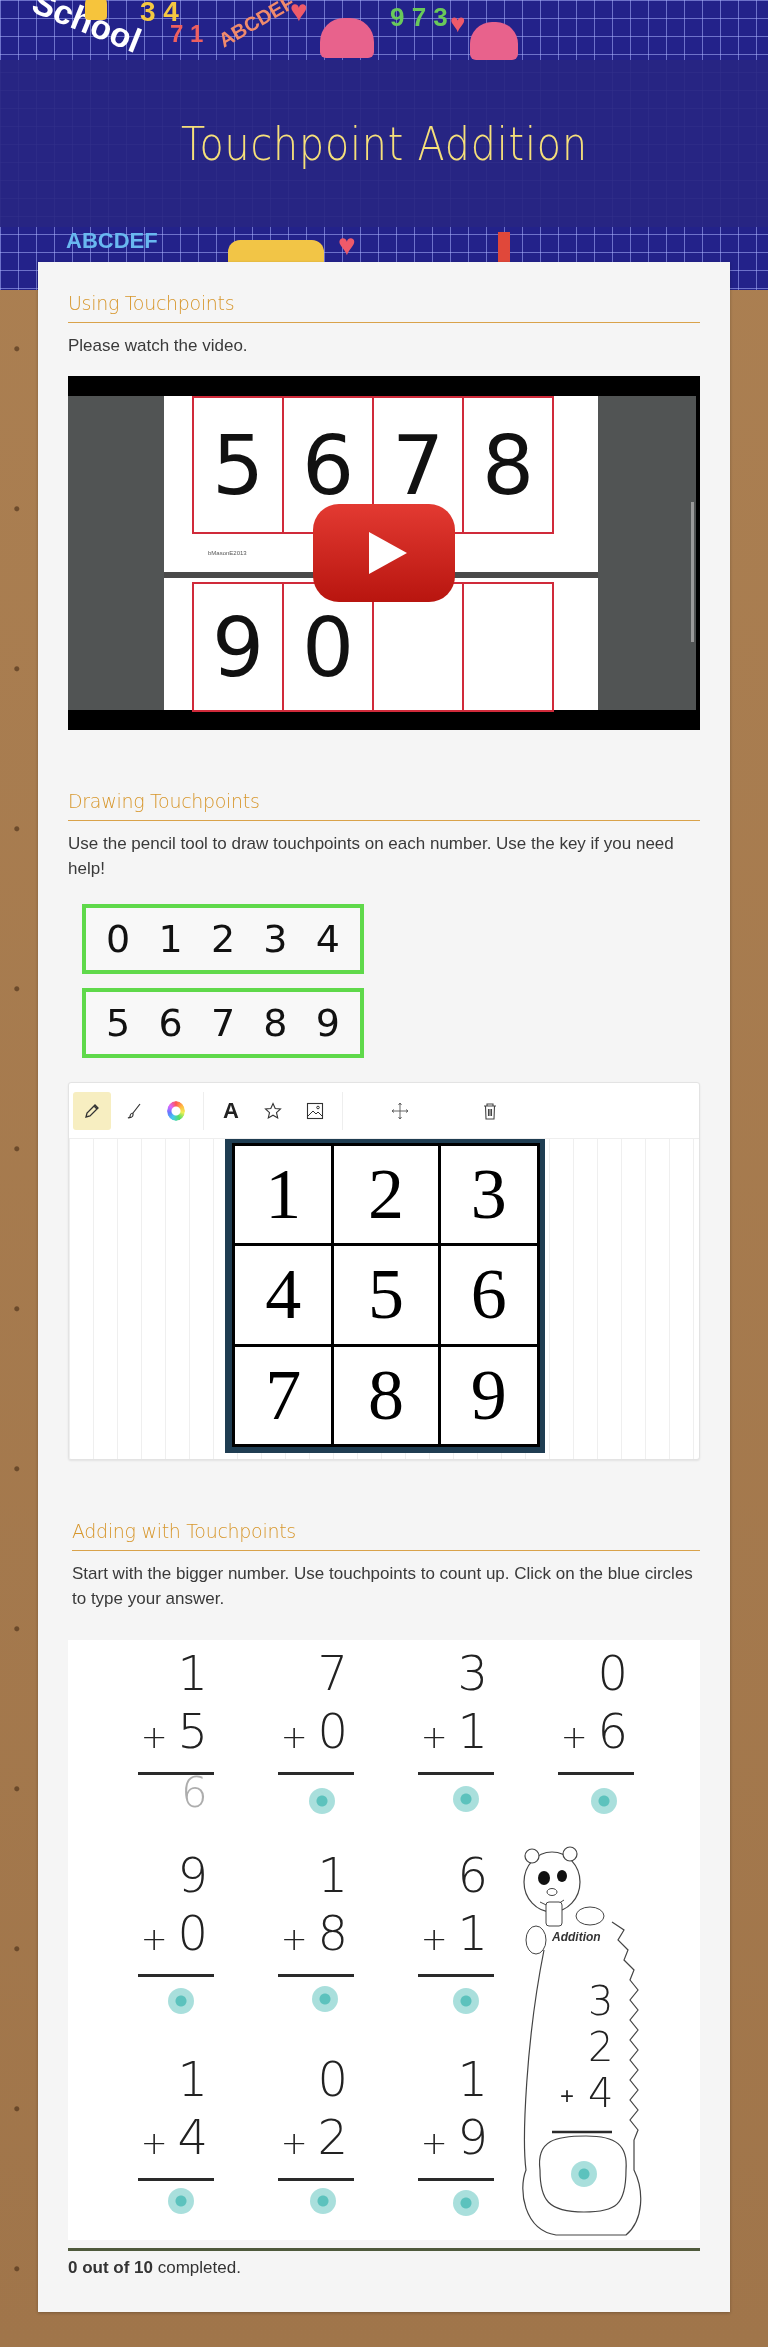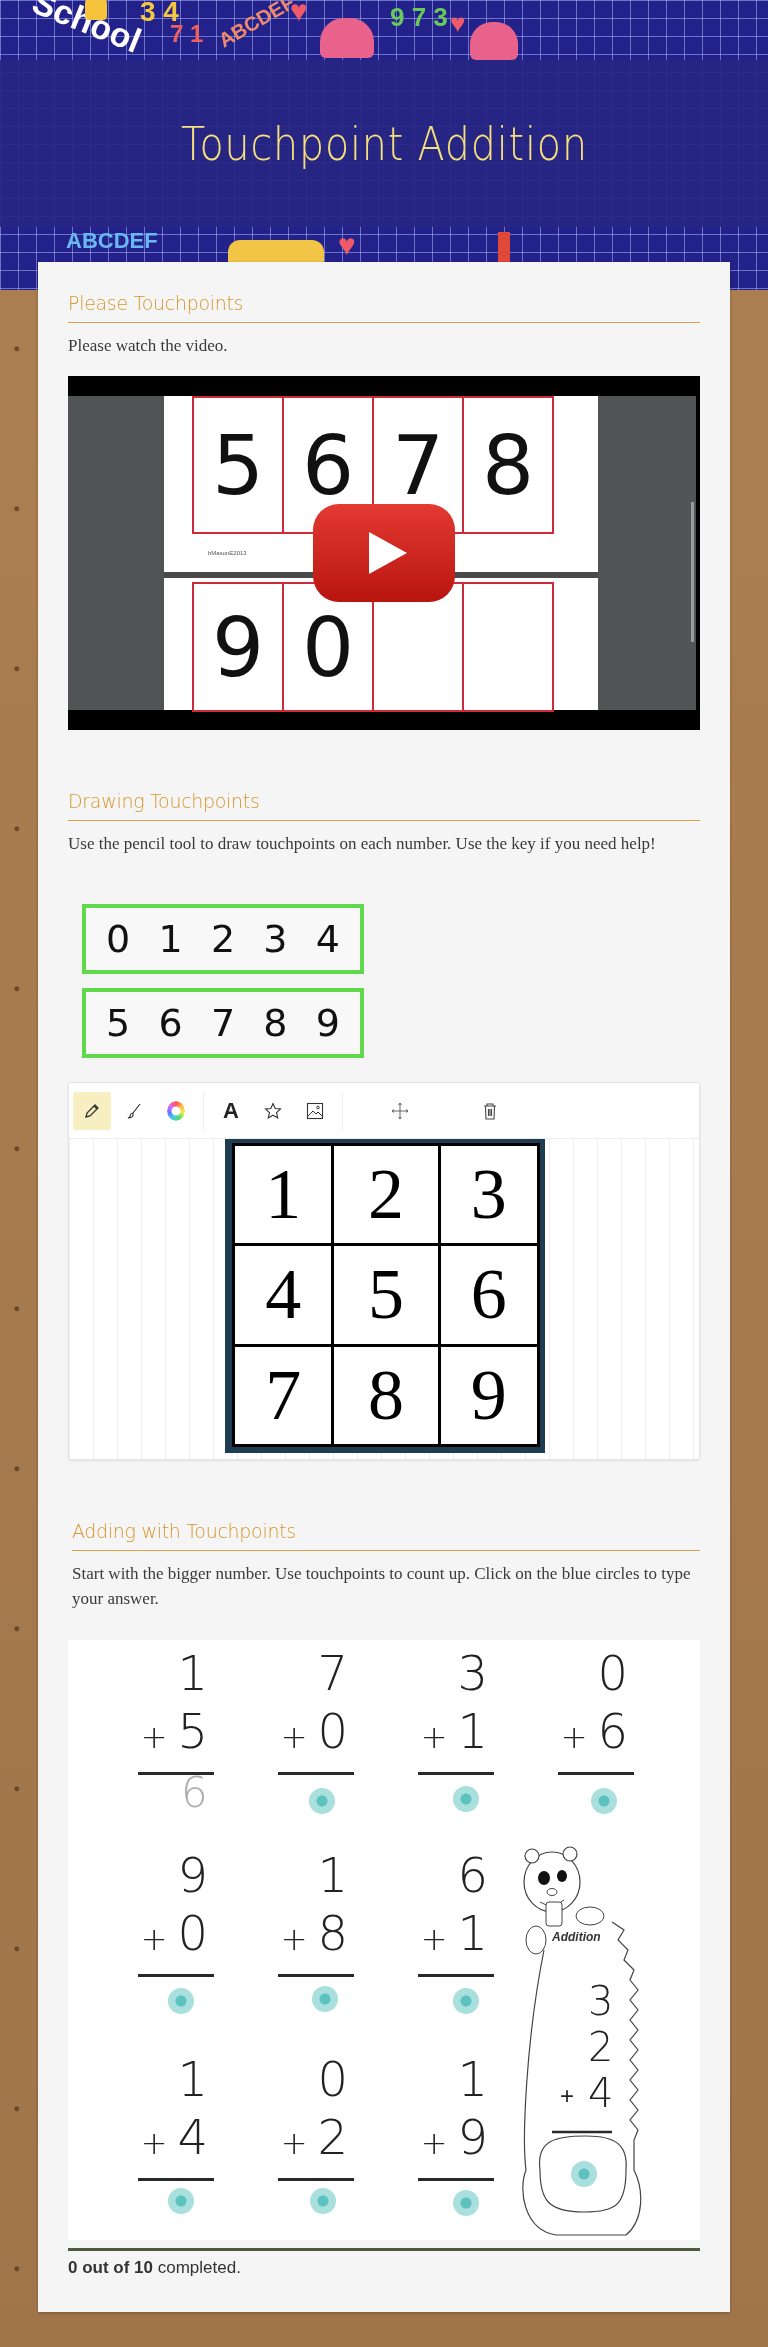--- a/index.html
+++ b/index.html
@@ -48,21 +48,21 @@
       box-shadow: 0 1px 3px rgba(0,0,0,.25);
     }
     .section { position: absolute; left: 30px; width: 632px; }
     .section-title {
       font-family: "DejaVu Sans", sans-serif;
       font-size: 19px; color: #d7962b; font-weight: 300;
       padding-bottom: 8px; border-bottom: 1.5px solid #d9a24a;
       transform-origin: left; letter-spacing: -0.3px;
     }
     .section-text {
-      font-size: 17px; color: #3a3a3a; line-height: 25px; margin-top: 10px; font-family: Liberation Serif, serif;
+      font-size: 17px; color: #3a3a3a; line-height: 25px; margin-top: 10px;
     }
 
     
     .video {
       position: absolute; left: 30px; top: 114px; width: 632px; height: 354px;
       background: #000;
     }
     .video-inner {
       position: absolute; left: 0; top: 20px; width: 628px; height: 314px;
       background: #515454;
@@ -184,21 +184,21 @@
   <span class="doodle" style="left:338px;top:228px;color:#ee5a6a;font-size:30px;">♥</span>
   <span class="doodle" style="left:498px;top:232px;width:12px;height:40px;background:#e0483a;"></span>
   <div class="banner-band">
     <h1 class="banner-title">Touchpoint Addition</h1>
   </div>
 </div>
 
 <div class="card">
 
   <div class="section" style="top:30px;">
-    <h2 class="section-title">Please Touchpoints</h2>
+    <h2 class="section-title">Using Touchpoints</h2>
     <p class="section-text">Please watch the video.</p>
   </div>
 
   <div class="video">
     <div class="video-inner">
       <div class="video-page">
         <div class="vcell" style="left:28px;top:0;height:138px;">
             <span>5</span>
           </div>
         <div class="vcell" style="left:118px;top:0;height:138px;">

